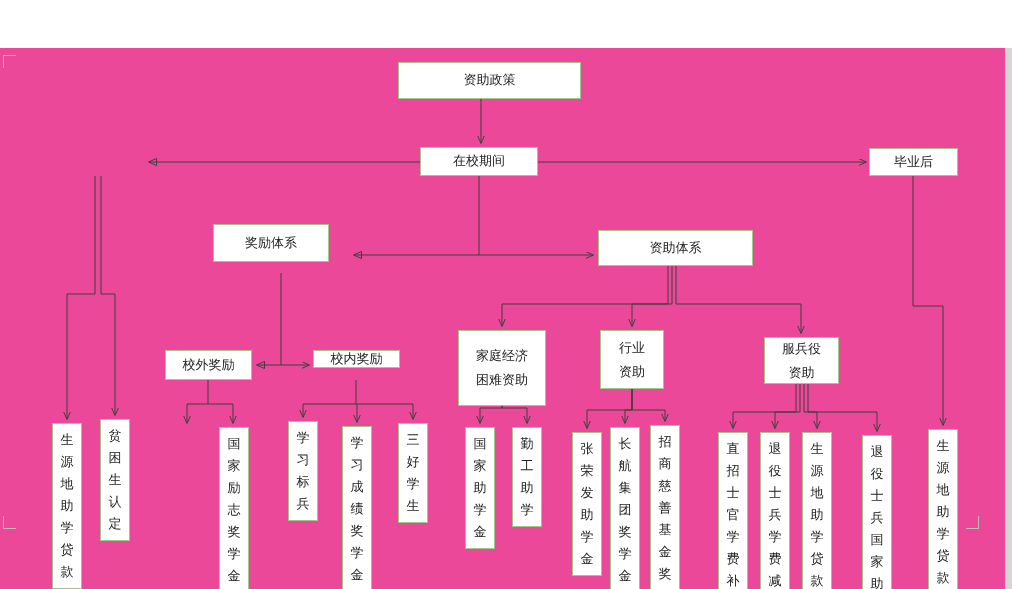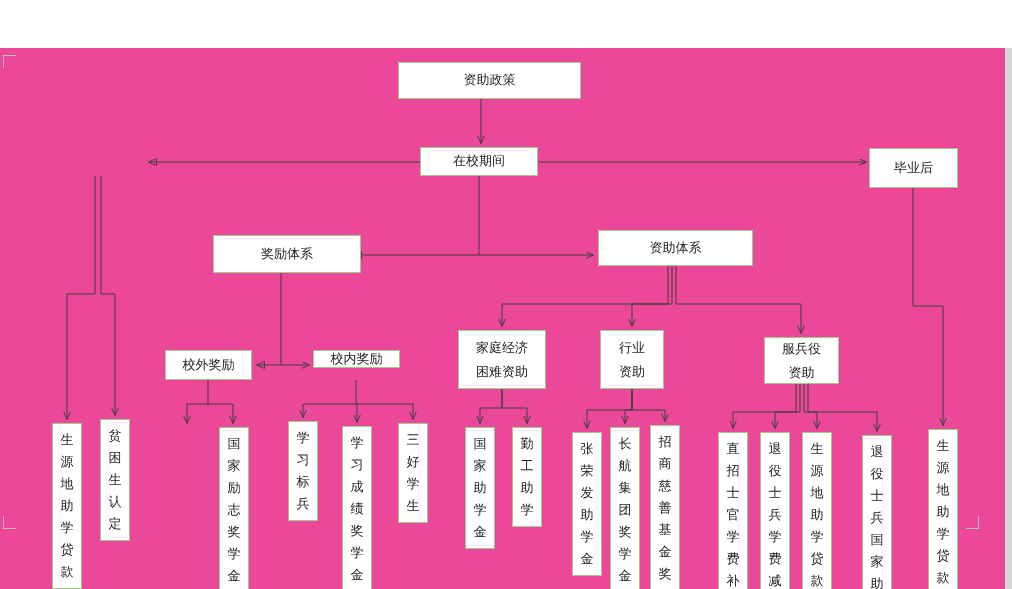--- a/index.html
+++ b/index.html
@@ -64,26 +64,26 @@
     <path d="M632 341 V362 H665 V373" marker-end="url(#arw)"></path>
     <path d="M796 336 V364 H733 V380" marker-end="url(#arw)"></path>
     <path d="M800 336 V364 H775 V380" marker-end="url(#arw)"></path>
     <path d="M804 336 V364 H817 V380" marker-end="url(#arw)"></path>
     <path d="M808 336 V364 H877 V383" marker-end="url(#arw)"></path>
     <path d="M913 128 V258 H943 V377" marker-end="url(#arw)"></path>
   </svg>
 
   <div class="node" style="left:398px;top:14px;width:183px;height:37px">资助政策</div>
   <div class="node" style="left:420px;top:99px;width:118px;height:29px">在校期间</div>
-  <div class="node" style="left:869px;top:100px;width:89px;height:40px">毕业后</div>
-  <div class="node" style="left:213px;top:187px;width:148px;height:38px">奖励体系</div>
+  <div class="node" style="left:869px;top:100px;width:89px;height:28px">毕业后</div>
+  <div class="node" style="left:213px;top:176px;width:116px;height:38px">奖励体系</div>
   <div class="node" style="left:598px;top:182px;width:155px;height:36px">资助体系</div>
   <div class="node" style="left:165px;top:302px;width:87px;height:30px">校外奖励</div>
   <div class="node" style="left:313px;top:302px;width:87px;height:18px">校内奖励</div>
-  <div class="node multi" style="left:458px;top:282px;width:88px;height:59px">家庭经济
+  <div class="node multi" style="left:458px;top:282px;width:88px;height:76px">家庭经济
 困难资助</div>
   <div class="node multi" style="left:600px;top:282px;width:64px;height:59px">行业
 资助</div>
   <div class="node multi" style="left:764px;top:289px;width:75px;height:47px">服兵役
 资助</div>
 
   <div class="leaf" style="left:100px;top:371px">贫困生认定</div>
   <div class="leaf" style="left:52px;top:375px">生源地助学贷款</div>
   <div class="leaf" style="left:219px;top:379px">国家励志奖学金</div>
   <div class="leaf" style="left:288px;top:373px">学习标兵</div>

